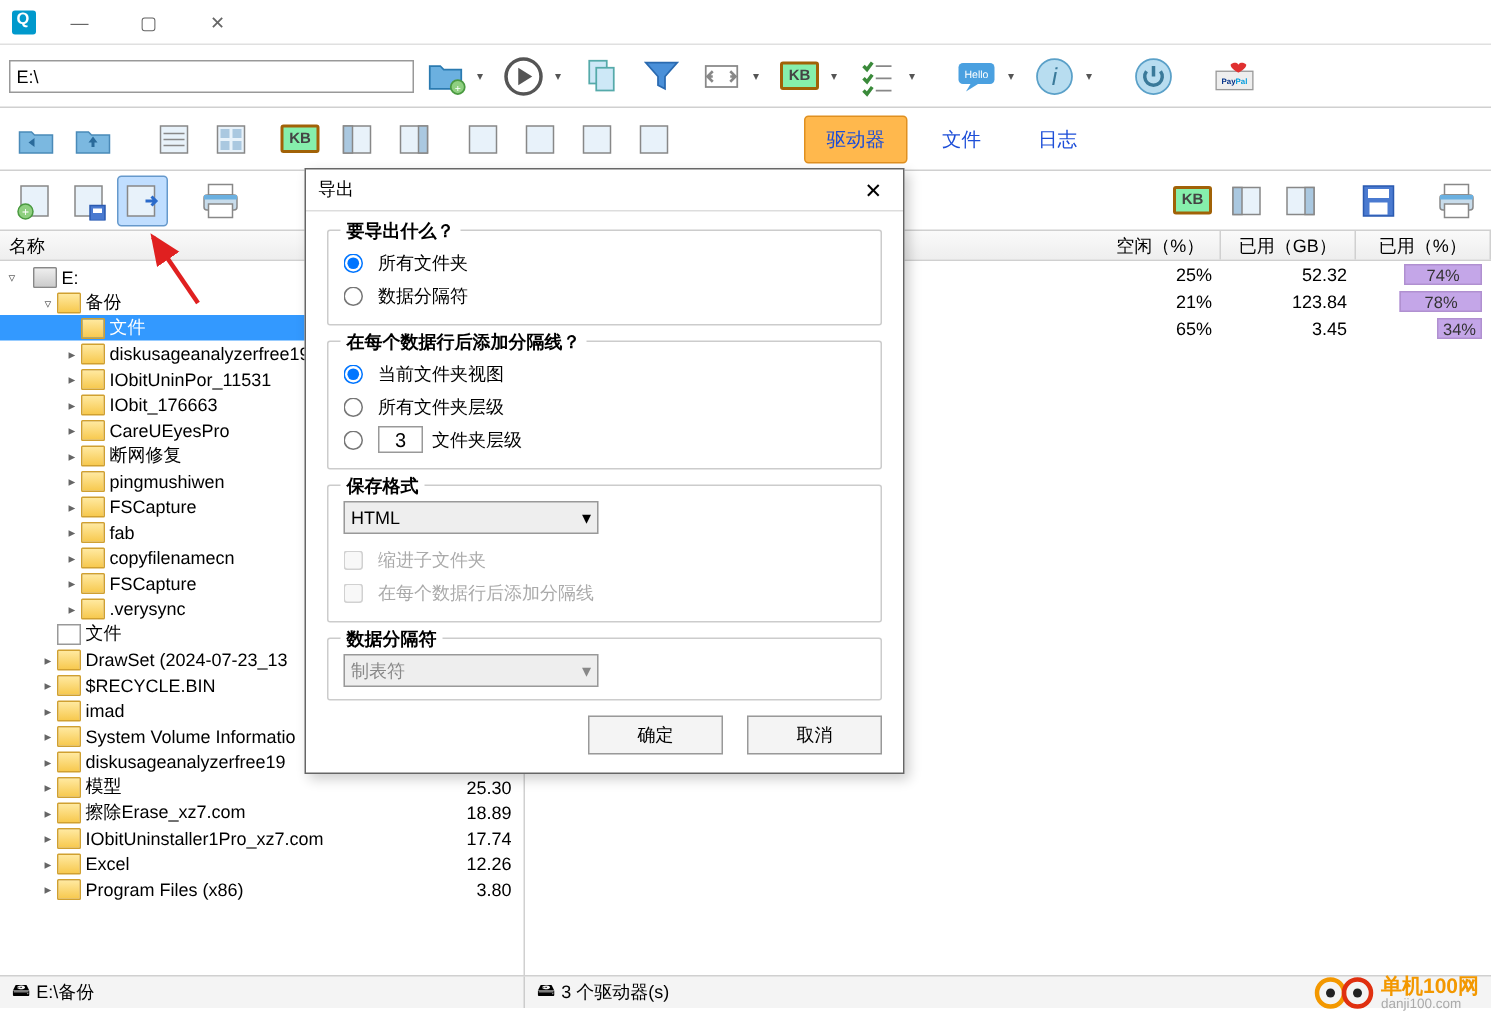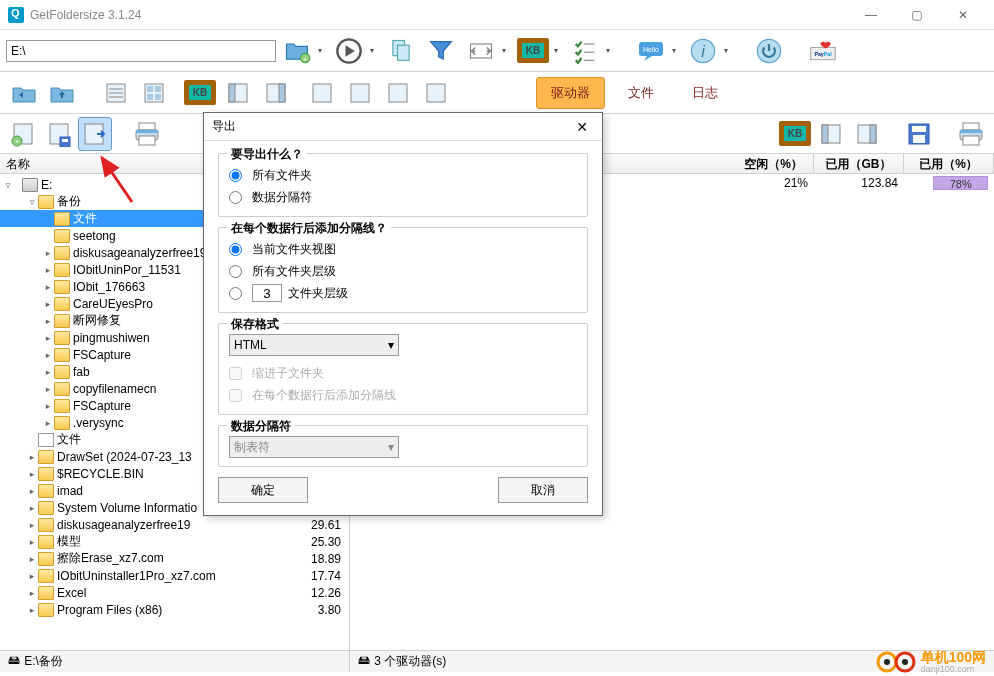--- a/index.html
+++ b/index.html
@@ -14,25 +14,25 @@
 
 
 .toolbar1 { height: 42px; border-bottom: 1px solid #d0d0d0; display: flex; align-items: center; padding: 0 6px; gap: 2px; }
 .path-input { width: 270px; height: 22px; border: 1px solid #999; padding: 0 4px; font-size: 12px; }
 .tb-btn { width: 36px; height: 36px; border: 1px solid transparent; border-radius: 4px; display: flex; align-items: center; justify-content: center; font-size: 18px; }
 .tb-big { width: 38px; height: 38px; }
 .dd { width: 10px; font-size: 8px; color: #555; }
 
 
 .toolbar2 { height: 42px; border-bottom: 1px solid #d0d0d0; display: flex; align-items: center; padding: 0 6px; gap: 2px; }
-.kb-btn { font-size: 10px; font-weight: bold; color: #444; border: 5px solid #a16207; padding: 2px 4px; border-radius: 2px; background: #14b8a6; }
+.kb-btn { font-size: 10px; font-weight: bold; color: #444; border: 2px solid #a16207; padding: 2px 4px; border-radius: 2px; background: #86efac; }
 
 
 .tabstrip { display: flex; gap: 8px; margin-left: 80px; }
-.tab { padding: 6px 14px; border: 1px solid transparent; border-radius: 3px; font-size: 13px; color: #7f1d1d; }
+.tab { padding: 6px 14px; border: 1px solid transparent; border-radius: 3px; font-size: 13px; color: #1d4ed8; }
 .tab.active { background: #ffb84d; border-color: #e09020; }
 
 
 .toolbar3 { height: 40px; border-bottom: 1px solid #d0d0d0; display: flex; align-items: center; padding: 0 6px; gap: 2px; }
 .tb3-btn { width: 34px; height: 34px; border: 1px solid transparent; border-radius: 3px; display: flex; align-items: center; justify-content: center; }
 .tb3-btn.highlighted { background: #c0deff; border-color: #6699cc; }
 
 
 .content { display: flex; height: 496px; }
 .tree-panel { width: 350px; border-right: 1px solid #d0d0d0; display: flex; flex-direction: column; }
@@ -42,21 +42,21 @@
 .tree-row .exp { width: 12px; text-align: center; color: #666; font-size: 9px; }
 .tree-row .ficon { width: 16px; height: 14px; margin-right: 3px; }
 .folder-icon { background: linear-gradient(#ffe9a0,#f7c94f); border: 1px solid #d0a030; border-radius: 1px; }
 .file-icon { background: #fff; border: 1px solid #999; }
 .drive-icon { background: linear-gradient(#eee,#ccc); border: 1px solid #888; border-radius: 1px; }
 .tree-row.selected { background: #3399ff; color: #fff; }
 .tree-row .size { margin-left: auto; padding-right: 8px; }
 
 .right-panel { flex: 1; display: flex; flex-direction: column; }
 .grid-header { display: flex; height: 20px; background: linear-gradient(#fafafa,#eee); border-bottom: 1px solid #d0d0d0; }
-.gh-cell { border-right: 1px solid #d0d0d0; padding: 2px 6px; font-size: 12px; text-align: center; font-weight: bold; }
+.gh-cell { border-right: 1px solid #d0d0d0; padding: 2px 6px; font-size: 12px; text-align: center; }
 .grid-body { flex: 1; }
 .grid-row { display: flex; height: 18px; align-items: center; font-size: 12px; }
 .gr-cell { padding: 0 6px; text-align: right; }
 .pct-bar { display: inline-block; height: 14px; background: #c4a6e8; position: relative; text-align: center; color: #333; font-size: 11px; line-height: 14px; border: 1px solid #b090d0; }
 
 
 .statusbar { height: 22px; border-top: 1px solid #d0d0d0; background: #f4f4f4; display: flex; align-items: center; font-size: 12px; }
 .sb-cell { padding: 0 8px; display: flex; align-items: center; gap: 4px; }
 .sb-cell.first { width: 350px; border-right: 1px solid #ccc; }
 
@@ -64,41 +64,40 @@
 .dialog { position: absolute; left: 203px; top: 112px; width: 400px; background: #fff; border: 1px solid #666; box-shadow: 3px 3px 8px rgba(0,0,0,0.2); }
 .dlg-title { height: 28px; display: flex; align-items: center; padding: 0 8px; font-size: 12px; border-bottom: 1px solid #ddd; }
 .dlg-close { margin-left: auto; font-size: 14px; padding: 2px 6px; }
 .dlg-body { padding: 12px 14px; }
 .dlg-group { border: 1px solid #ccc; border-radius: 2px; padding: 10px 10px 8px; margin-bottom: 10px; position: relative; }
 .dlg-group .legend { position: absolute; top: -8px; left: 8px; background: #fff; padding: 0 4px; font-size: 12px; font-weight: bold; }
 .dlg-row { display: flex; align-items: center; height: 22px; font-size: 12px; gap: 6px; }
 .dlg-row input[type=radio], .dlg-row input[type=checkbox] { margin-right: 4px; }
 .dlg-row input[type=text] { width: 30px; height: 18px; border: 1px solid #999; text-align: center; }
 .dlg-select { width: 170px; height: 22px; border: 1px solid #999; background: #eee; padding: 0 4px; font-size: 12px; display: flex; align-items: center; justify-content: space-between; }
-.dlg-buttons { display: flex; justify-content: space-between; gap: 16px; margin-top: 6px; }
+.dlg-buttons { display: flex; justify-content: flex-end; gap: 16px; margin-top: 6px; }
 .dlg-btn { width: 90px; height: 26px; border: 1px solid #999; background: #f4f4f4; font-size: 12px; }
 
 
 .arrow { position: absolute; left: 92px; top: 152px; pointer-events: none; }
 
 
 .watermark { position: absolute; right: 8px; bottom: 2px; display: flex; align-items: center; gap: 4px; font-size: 11px; }
 .wm-logo { display: flex; }
 .wm-text { color: #f39800; font-weight: bold; font-size: 14px; line-height: 1; }
 .wm-url { color: #aaa; font-size: 9px; }
 
 
 .svg-icon { width: 28px; height: 28px; }
 </style>
 </head>
 <body>
 
 <div class="titlebar">
   <div class="app-icon"></div>
-  <div class="title">GetFoldersize 3.1.24</div>
   <div class="winbtn">—</div>
   <div class="winbtn">▢</div>
   <div class="winbtn">✕</div>
 </div>
 
 <div class="toolbar1">
   <input class="path-input" value="E:\" style="">
   <div class="tb-btn tb-big">
       <svg class="svg-icon" viewBox="0 0 24 24">
         <path fill="#6bb0e0" stroke="#2a7ab0" d="M3 6h6l2 2h10v11H3z"></path>
@@ -335,26 +334,20 @@
           <span style="width:24px"></span>
           <span class="exp">▿</span>
           <span class="ficon folder-icon"></span>
           <span>备份</span>
         </div>
         <div class="tree-row selected">
           <span style="width:40px"></span>
           <span class="exp"></span>
           <span class="ficon folder-icon"></span>
           <span>文件</span>
-        </div>
-        <div class="tree-row">
-          <span style="width:40px"></span>
-          <span class="exp"></span>
-          <span class="ficon folder-icon"></span>
-          <span>seetong</span>
         </div>
         <div class="tree-row">
           <span style="width:40px"></span>
           <span class="exp">▸</span>
           <span class="ficon folder-icon"></span>
           <span>diskusageanalyzerfree19</span>
         </div>
         <div class="tree-row">
           <span style="width:40px"></span>
           <span class="exp">▸</span>
@@ -492,23 +485,35 @@
   <div class="right-panel">
     <div class="grid-header">
       <div style="flex:1"></div>
       <div class="gh-cell" style="width:80px">空闲（%）</div>
       <div class="gh-cell" style="width:90px">已用（GB）</div>
       <div class="gh-cell" style="width:90px">已用（%）</div>
     </div>
     <div class="grid-body" id="grid-body">
         <div class="grid-row">
           <div style="flex:1"></div>
+          <div class="gr-cell" style="width:80px">25%</div>
+          <div class="gr-cell" style="width:90px">52.32</div>
+          <div class="gr-cell" style="width:90px"><span class="pct-bar" style="width:51.8px">74%</span></div>
+        </div>
+        <div class="grid-row">
+          <div style="flex:1"></div>
           <div class="gr-cell" style="width:80px">21%</div>
           <div class="gr-cell" style="width:90px">123.84</div>
           <div class="gr-cell" style="width:90px"><span class="pct-bar" style="width:54.599999999999994px">78%</span></div>
+        </div>
+        <div class="grid-row">
+          <div style="flex:1"></div>
+          <div class="gr-cell" style="width:80px">65%</div>
+          <div class="gr-cell" style="width:90px">3.45</div>
+          <div class="gr-cell" style="width:90px"><span class="pct-bar" style="width:30px">34%</span></div>
         </div>
       </div>
   </div>
 </div>
 
 <div class="statusbar">
   <div class="sb-cell first">
     <span>🖴</span>
     <span>E:\备份</span>
   </div>

